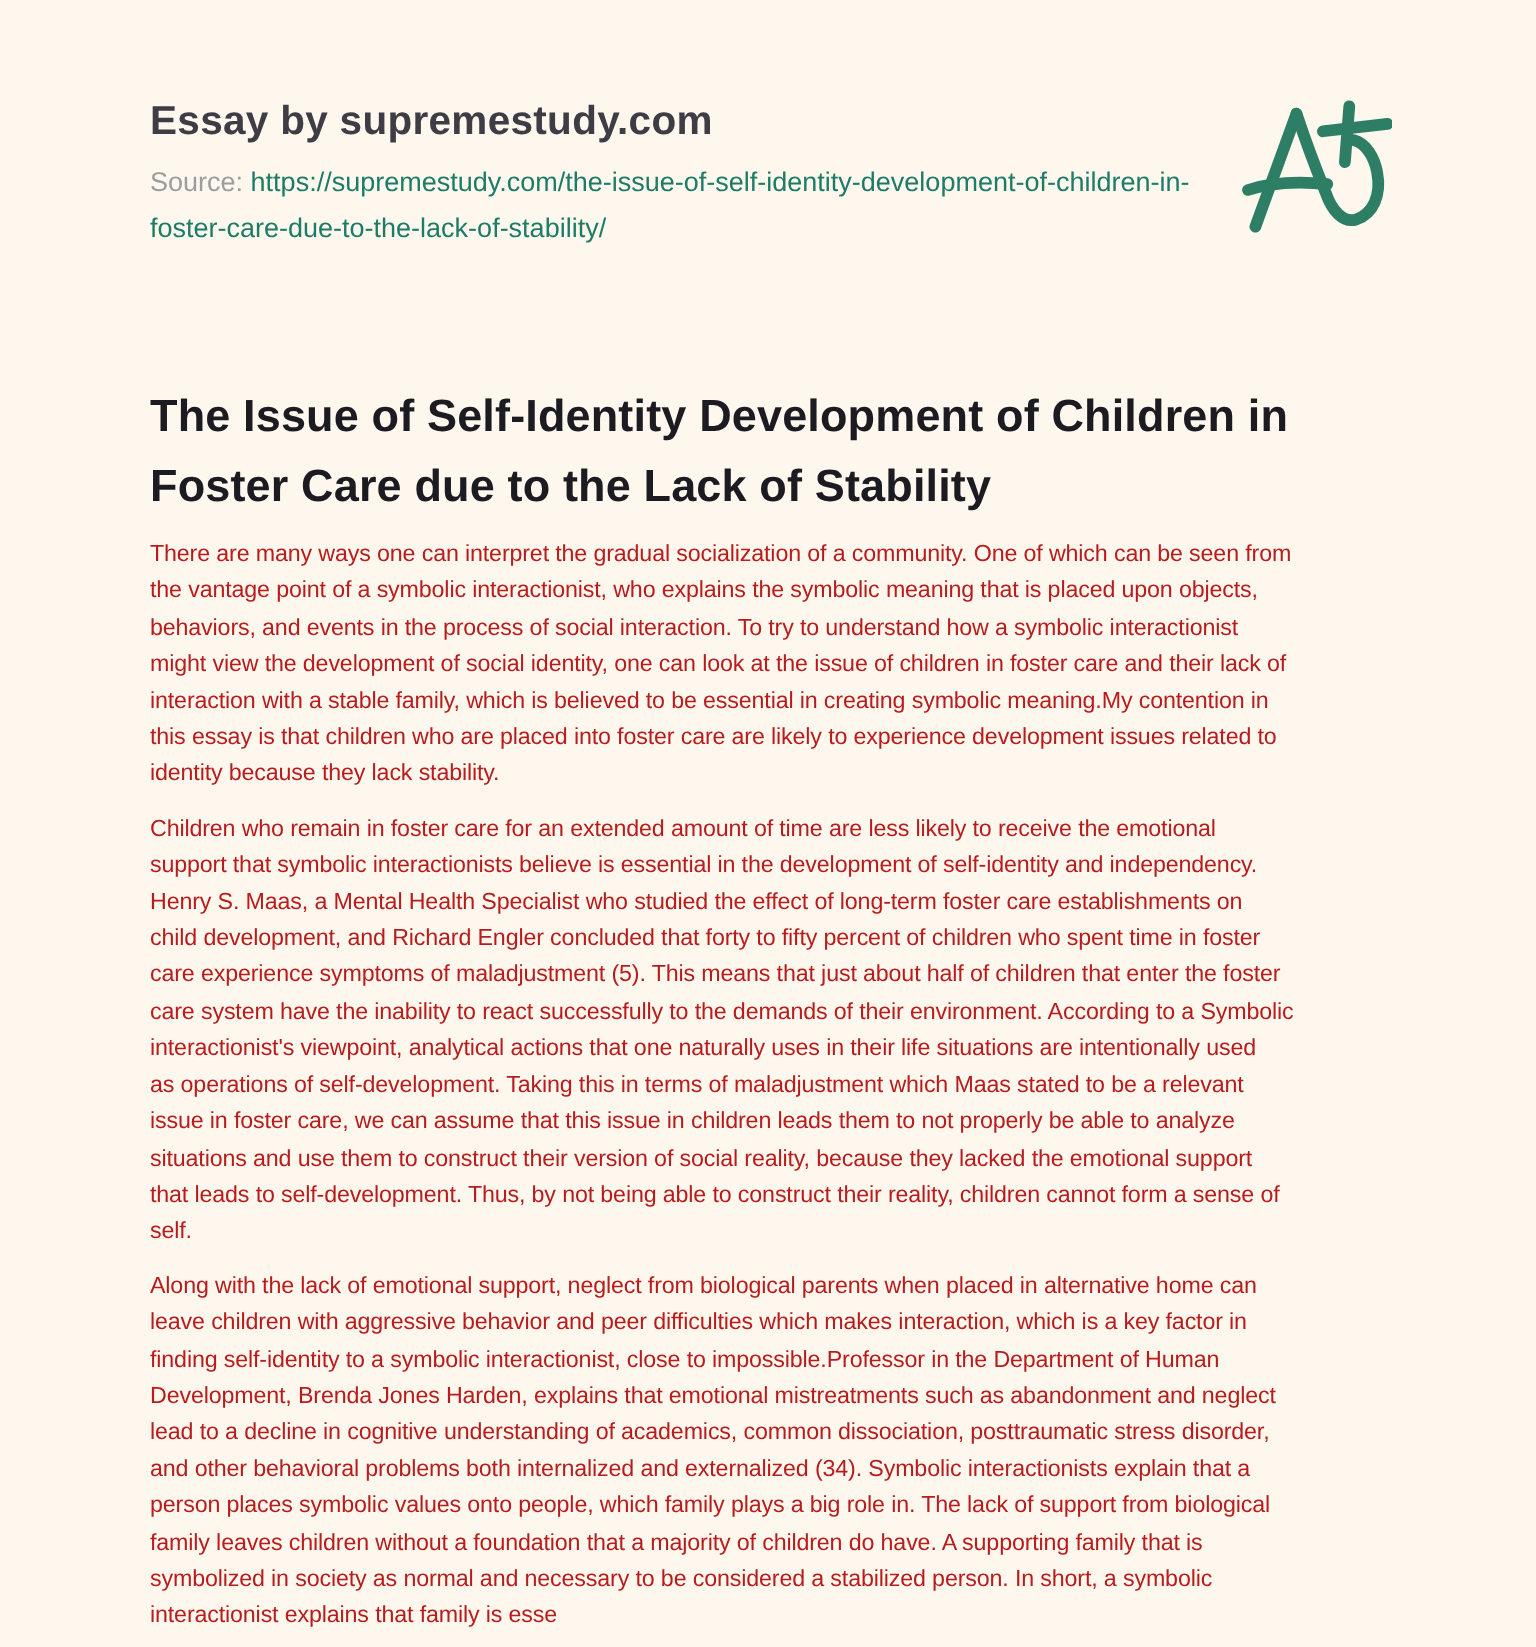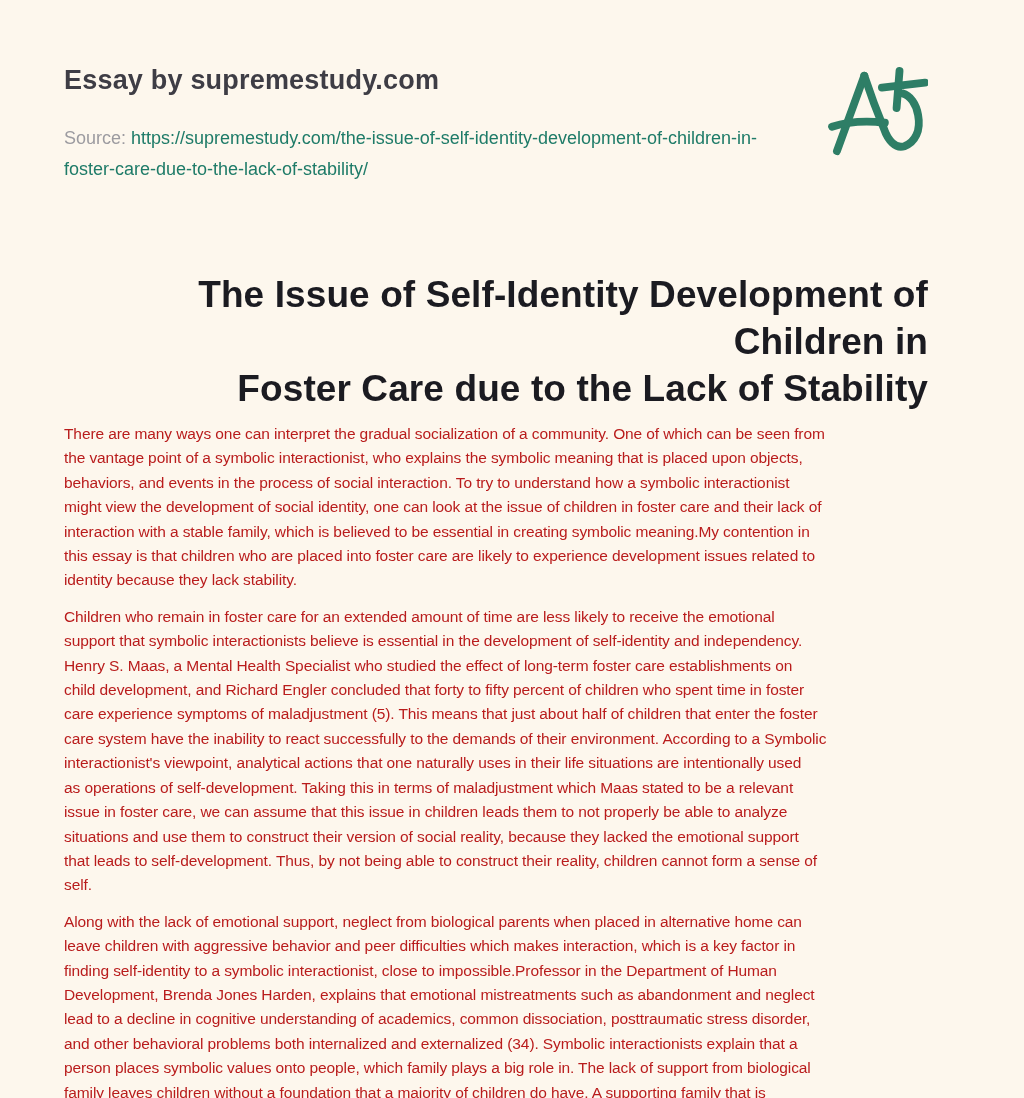--- a/index.html
+++ b/index.html
@@ -8,62 +8,61 @@
     background: #fdf7ed;
   }
   .page {
     position: relative;
     width: 1024px;
     height: 1098px;
     overflow: hidden;
     background: #fdf7ed;
     font-family: "Liberation Sans", sans-serif;
     box-sizing: border-box;
-    padding: 64px 96px 0 64px;
+    padding: 64px 96px 0 100px;
   }
   .header {
     display: flex;
     justify-content: space-between;
     align-items: flex-start;
   }
   .site-heading {
     font-size: 27px;
     font-weight: bold;
     line-height: 32px;
     color: #3e3d45;
     letter-spacing: 0.2px;
   }
   .source-line {
-    margin-top: 27px;
+    margin-top: 10px;
     font-size: 18px;
     line-height: 31px;
     white-space: pre-line;
     max-width: 700px;
   }
   .source-label { color: #9c9ba0; }
   .source-link {
     color: #1e7b68;
     text-decoration: none;
     cursor: pointer;
   }
   .logo-wrap {
     flex: 0 0 auto;
     margin-top: 2px;
     width: 100px;
     height: 90px;
   }
   .essay-title {
     margin: 86px 0 0 0;
-    font-size: 37px;
+    font-size: 30px;
     font-weight: bold;
     line-height: 47px;
     color: #1b1b21;
     white-space: pre-line;
     letter-spacing: 0.1px;
-    text-align: right;
   }
   .para {
     margin: 12px 0 0 0;
     font-size: 15.5px;
     line-height: 24.4px;
     color: #b91c1c;
     letter-spacing: -0.1px;
     white-space: pre;
   }
   .para.first { margin-top: 10px; }

